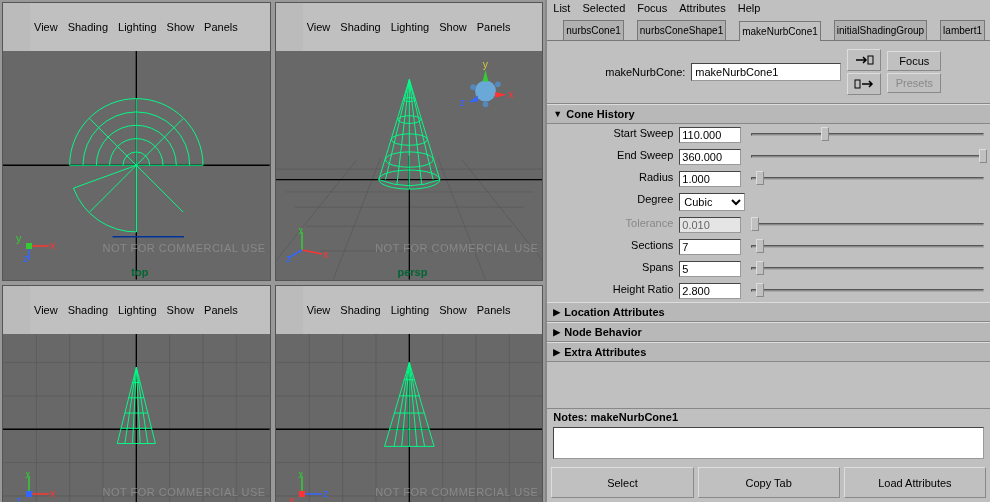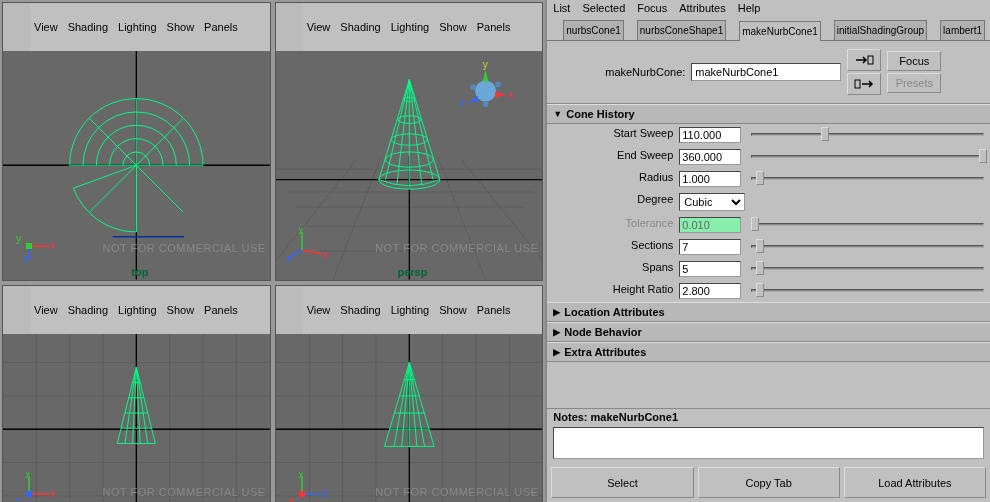--- a/index.html
+++ b/index.html
@@ -26,21 +26,21 @@
 .icon-stack { display: flex; flex-direction: column; gap: 2px; }
 .btn-stack { display: flex; flex-direction: column; gap: 2px; }
 .ae-body { flex: 1; overflow-y: auto; border-top: 1px solid #888; border-bottom: 1px solid #888; position: relative; }
 .ae-scroll { overflow-y: scroll; height: 100%; }
 .ae-section-head { background: #b8b8b8; border-top: 1px solid #ddd; border-bottom: 1px solid #888; padding: 3px 6px; font-weight: bold; font-size: 11px; display: flex; align-items: center; gap: 4px; cursor: default; }
 .ae-section-head .tri { font-size: 9px; }
 .attr-row { display: flex; align-items: flex-start; padding: 3px 6px; gap: 6px; }
 .attr-row .albl { width: 120px; text-align: right; font-size: 11px; }
 .attr-row .albl.disabled { color: #888; }
 .attr-row input[type=text] { width: 62px; height: 16px; border: 1px inset #999; background: #fff; font-size: 11px; padding: 0 2px; }
-.attr-row input[type=text].disabled { background: #86efac; color: #666; }
+.attr-row input[type=text].disabled { background: #e5e5e5; color: #666; }
 .attr-row select { width: 66px; height: 18px; font-size: 11px; background: #fff; border: 1px inset #999; }
 .slider { flex: 1; height: 14px; position: relative; margin-left: 4px; }
 .slider-track { position: absolute; top: 6px; left: 0; right: 0; height: 3px; background: #888; border: 1px inset #aaa; }
 .slider-thumb { position: absolute; top: 0; width: 8px; height: 14px; background: #c0c0c0; border: 1px outset #ddd; }
 .chk-row { display: flex; align-items: center; padding: 3px 6px 3px 136px; gap: 4px; font-size: 11px; }
 .notes { padding: 2px 6px; font-weight: bold; font-size: 11px; }
 .notes-area { margin: 2px 6px 4px 6px; height: 32px; background: #fff; border: 1px inset #999; }
 .footer-btns { display: flex; gap: 4px; padding: 4px; }
 .footer-btns button { flex: 1; height: 31px; background: #c0c0c0; border: 1px outset #ddd; font-size: 11px; cursor: default; }
 svg { display: block; }

